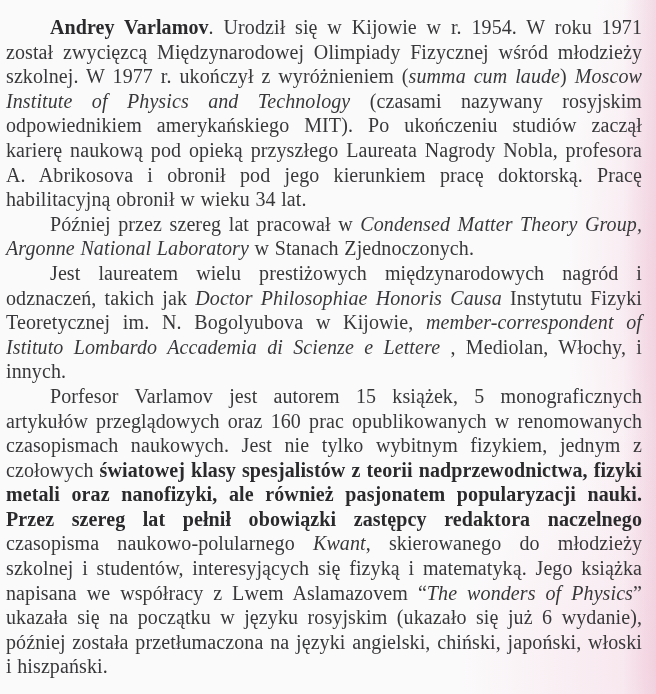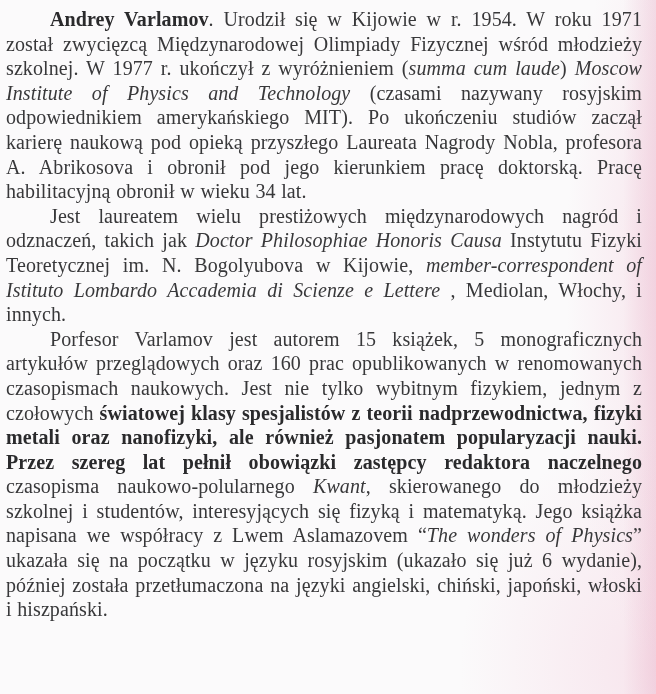--- a/index.html
+++ b/index.html
@@ -9,21 +9,21 @@
   body {
     width: 656px;
     height: 694px;
     overflow: hidden;
     font-family: "Liberation Serif", "DejaVu Serif", serif;
   }
   .page {
     box-sizing: border-box;
     width: 656px;
     height: 694px;
-    padding: 7px 14px 6px 6px;
+    padding: 15px 14px 6px 6px;
     background:
       radial-gradient(ellipse 280px 340px at 100% 96%, rgba(238,178,202,0.30), rgba(238,178,202,0) 70%),
       radial-gradient(ellipse 120px 500px at 100% 40%, rgba(240,190,210,0.35), rgba(240,190,210,0) 75%),
       linear-gradient(90deg, #fbfafb 0%, #fbfafb 95%, #f3dde7 100%);
     overflow: hidden;
   }
   .text-body p {
     margin: 0;
     padding: 0;
     text-indent: 44px;
@@ -37,16 +37,17 @@
   .text-body span.b { font-weight: bold; color: #2a2a2c; }
   .text-body span.i { font-style: italic; }
   .text-body span.n { font-style: normal; font-weight: normal; }
 </style>
 </head>
 <body>
 
 <div class="page">
   <div class="text-body" style="color: rgb(56, 56, 58);">
       <p><span class="b">Andrey Varlamov</span><span class="n">. Urodził się w Kijowie w r. 1954. W roku 1971 został zwycięzcą Międzynarodowej Olimpiady Fizycznej wśród młodzieży szkolnej. W 1977 r. ukończył z wyróżnieniem (</span><span class="i">summa cum laude</span><span class="n">) </span><span class="i">Moscow Institute of Physics and Technology</span><span class="n"> (czasami nazywany rosyjskim odpowiednikiem amerykańskiego MIT). Po ukończeniu studiów zaczął karierę naukową pod opieką przyszłego Laureata Nagrody Nobla, profesora A. Abrikosova i obronił pod jego kierunkiem pracę doktorską. Pracę habilitacyjną obronił w wieku 34 lat.</span></p>
+      <p><span class="n">Później przez szereg lat pracował w </span><span class="i">Condensed Matter Theory Group, Argonne National Laboratory</span><span class="n"> w Stanach Zjednoczonych.</span></p>
       <p><span class="n">Jest laureatem wielu prestiżowych międzynarodowych nagród i odznaczeń, takich jak </span><span class="i">Doctor Philosophiae Honoris Causa</span><span class="n"> Instytutu Fizyki Teoretycznej im. N. Bogolyubova w Kijowie, </span><span class="i">member-correspondent of Istituto Lombardo Accademia di Scienze e Lettere</span><span class="n"> , Mediolan, Włochy, i innych.</span></p>
       <p><span class="n">Porfesor Varlamov jest autorem 15 książek, 5 monograficznych artykułów przeglądowych oraz 160 prac opublikowanych w renomowanych czasopismach naukowych. Jest nie tylko wybitnym fizykiem, jednym z czołowych </span><span class="b">światowej klasy spesjalistów z teorii nadprzewodnictwa, fizyki metali oraz nanofizyki, ale również pasjonatem popularyzacji nauki. Przez szereg lat pełnił obowiązki zastępcy redaktora naczelnego</span><span class="n"> czasopisma naukowo-polularnego </span><span class="i">Kwant</span><span class="n">, skierowanego do młodzieży szkolnej i studentów, interesyjących się fizyką i matematyką. Jego książka napisana we współracy z Lwem Aslamazovem “</span><span class="i">The wonders of Physics</span><span class="n">” ukazała się na początku w języku rosyjskim (ukazało się już 6 wydanie), później została przetłumaczona na języki angielski, chiński, japoński, włoski i hiszpański.</span></p>
     </div>
 </div>
 
 </body></html>

